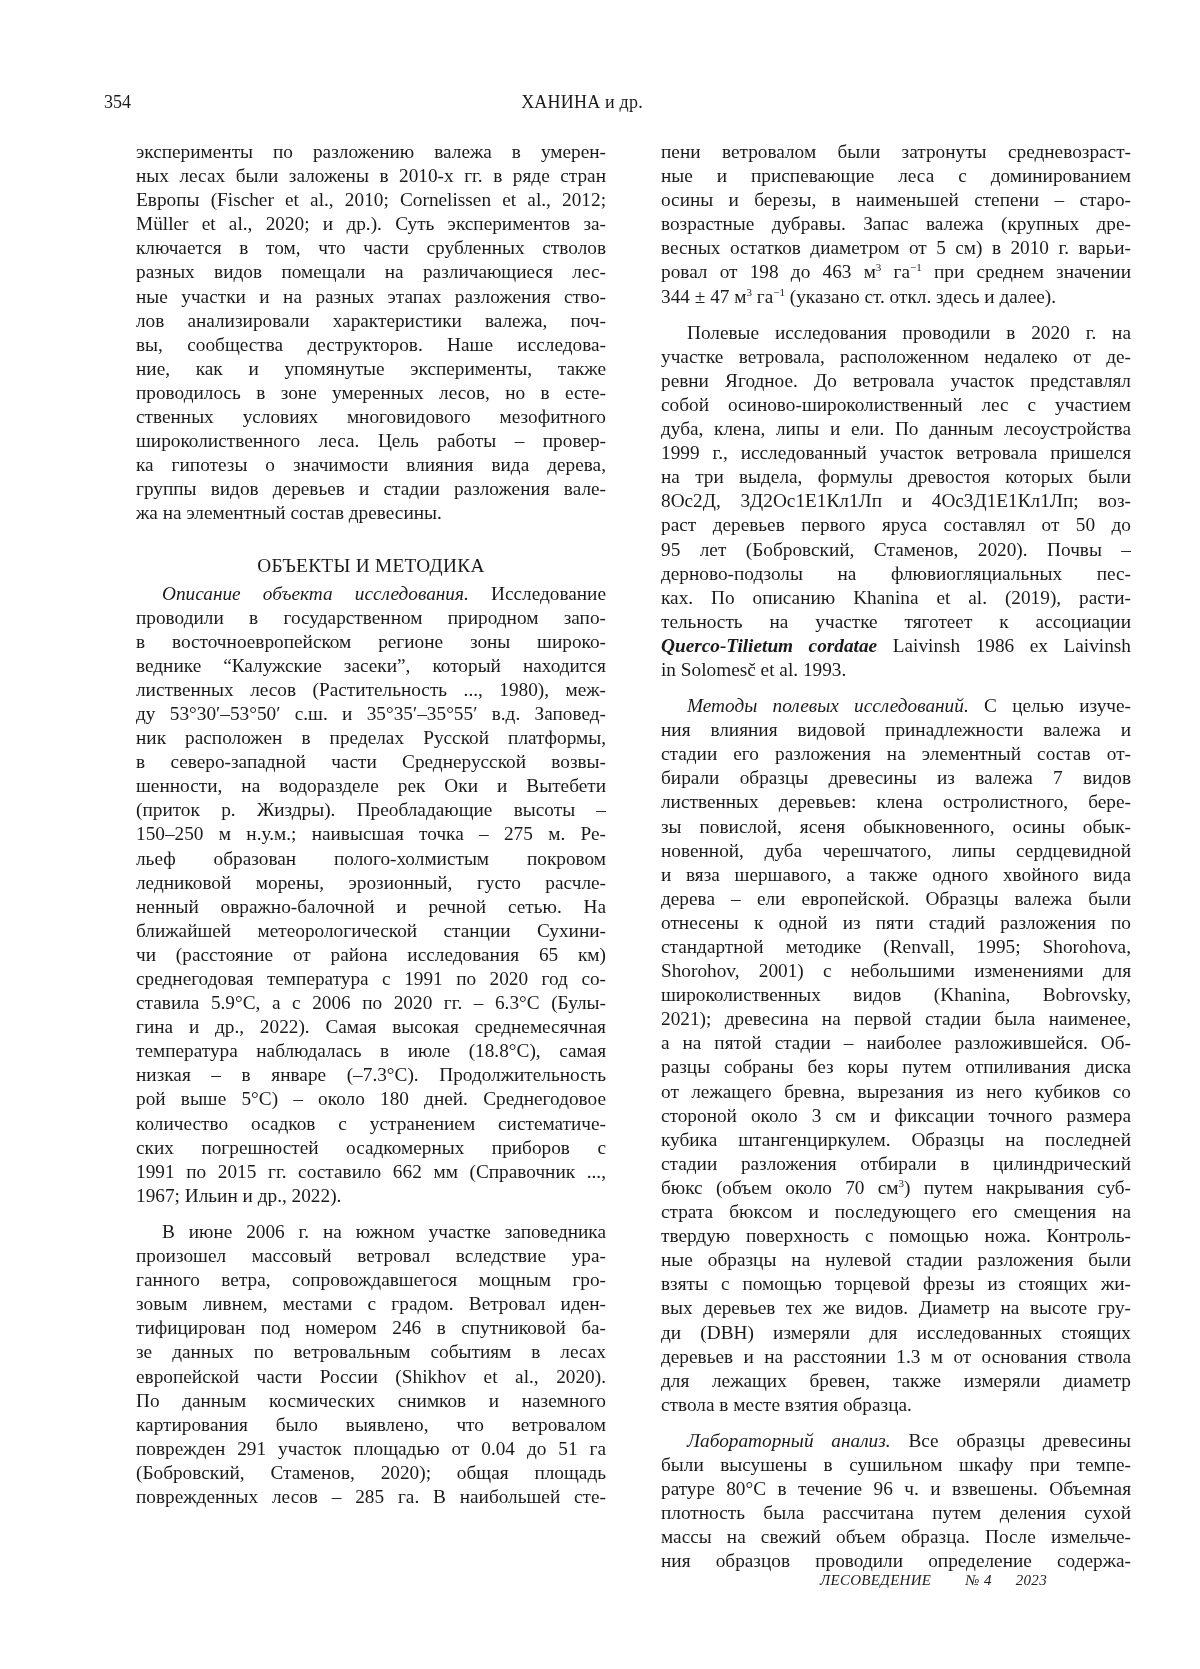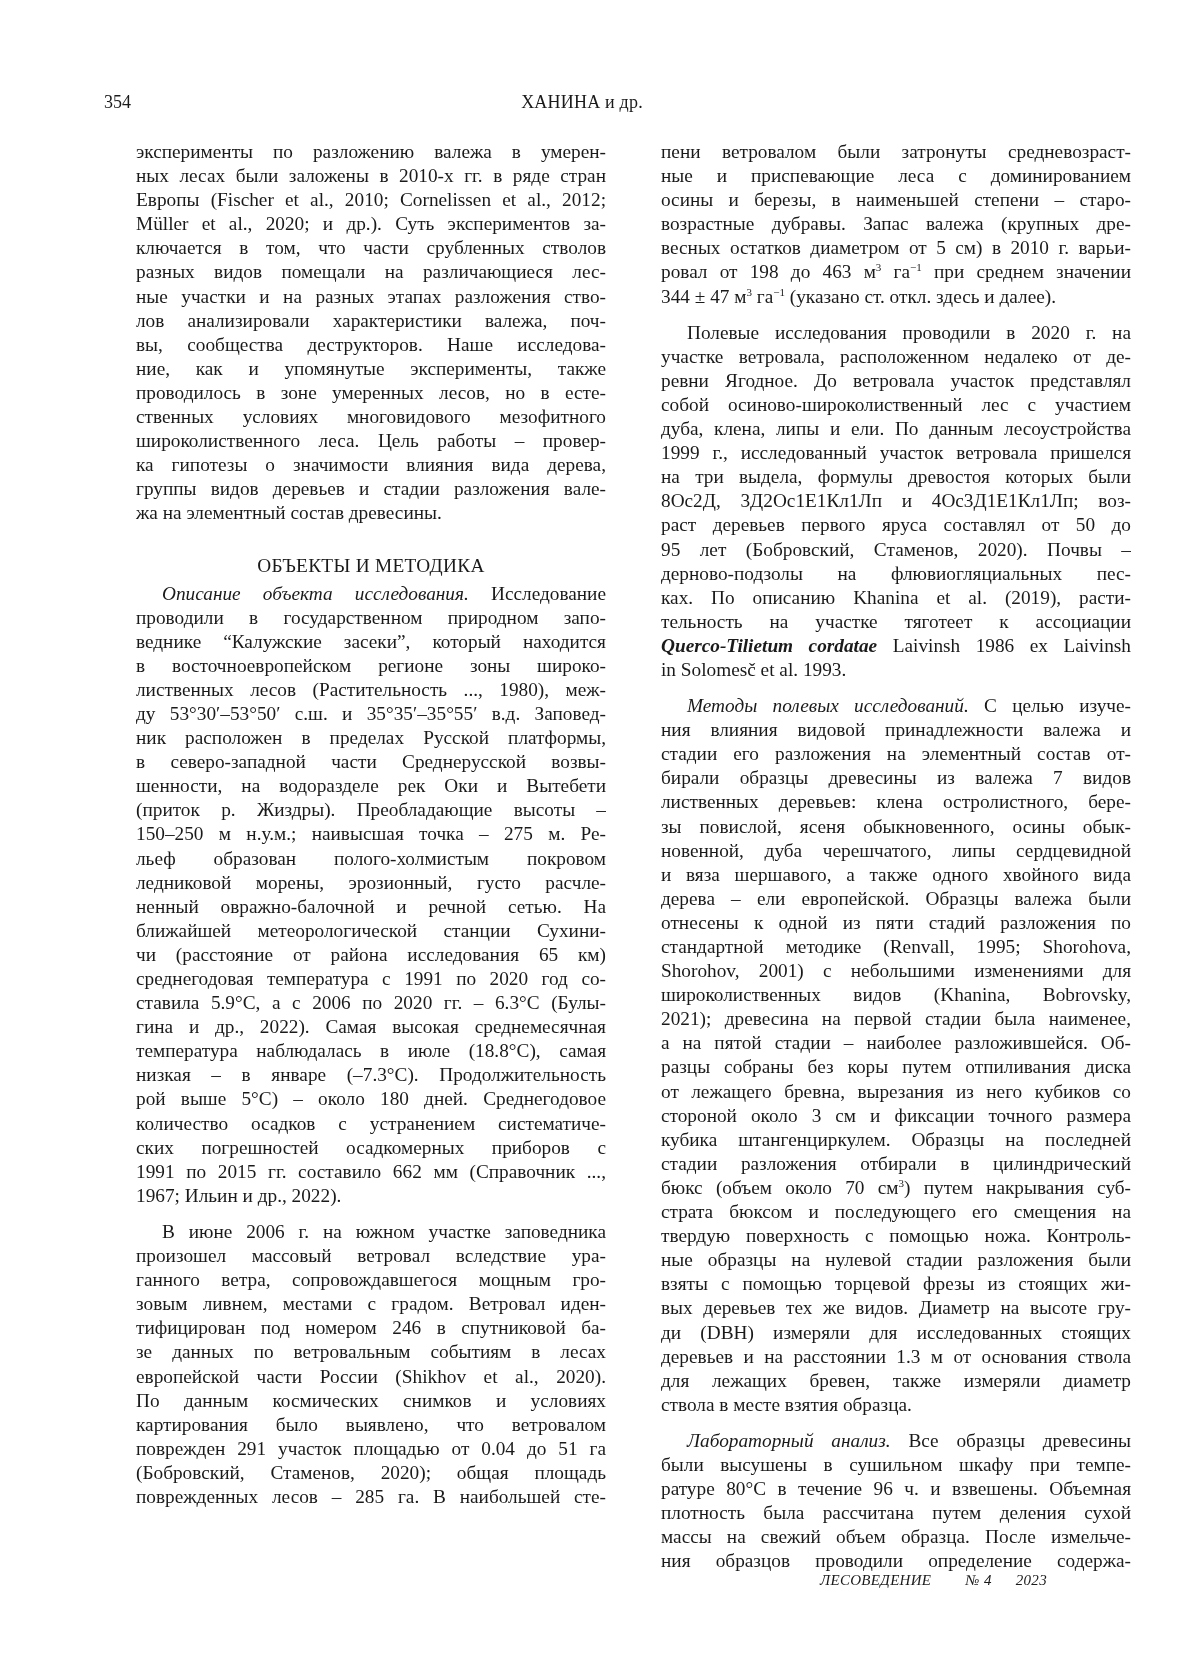--- a/index.html
+++ b/index.html
@@ -52,22 +52,22 @@
       <span class="ln">ка гипотезы о значимости влияния вида дерева,</span>
       <span class="ln">группы видов деревьев и стадии разложения вале-</span>
       <span class="ln last">жа на элементный состав древесины.</span>
     </div>
   <div class="section-gap"></div>
   <span class="heading">ОБЪЕКТЫ И МЕТОДИКА</span>
   <div>
     <span class="ln indent"><span class="it">Описание объекта исследования.</span><span> Исследование</span></span>
     <div id="lp2">
         <span class="ln">проводили в государственном природном запо-</span>
+        <span class="ln">в восточноевропейском регионе зоны широко-</span>
         <span class="ln">веднике “Калужские засеки”, который находится</span>
-        <span class="ln">в восточноевропейском регионе зоны широко-</span>
         <span class="ln">лиственных лесов (Растительность ..., 1980), меж-</span>
         <span class="ln">ду 53°30′–53°50′ с.ш. и 35°35′–35°55′ в.д. Заповед-</span>
         <span class="ln">ник расположен в пределах Русской платформы,</span>
         <span class="ln">в северо-западной части Среднерусской возвы-</span>
         <span class="ln">шенности, на водоразделе рек Оки и Вытебети</span>
         <span class="ln">(приток р. Жиздры). Преобладающие высоты –</span>
         <span class="ln">150–250 м н.у.м.; наивысшая точка – 275 м. Ре-</span>
         <span class="ln">льеф образован полого-холмистым покровом</span>
         <span class="ln">ледниковой морены, эрозионный, густо расчле-</span>
         <span class="ln">ненный овражно-балочной и речной сетью. На</span>
@@ -87,21 +87,21 @@
   </div>
   <div class="para-gap"></div>
   <div id="lp3">
       <span class="ln indent">В июне 2006 г. на южном участке заповедника</span>
       <span class="ln">произошел массовый ветровал вследствие ура-</span>
       <span class="ln">ганного ветра, сопровождавшегося мощным гро-</span>
       <span class="ln">зовым ливнем, местами с градом. Ветровал иден-</span>
       <span class="ln">тифицирован под номером 246 в спутниковой ба-</span>
       <span class="ln">зе данных по ветровальным событиям в лесах</span>
       <span class="ln">европейской части России (Shikhov et al., 2020).</span>
-      <span class="ln">По данным космических снимков и условиях</span>
+      <span class="ln">По данным космических снимков и наземного</span>
       <span class="ln">картирования было выявлено, что ветровалом</span>
       <span class="ln">поврежден 291 участок площадью от 0.04 до 51 га</span>
       <span class="ln">(Бобровский, Стаменов, 2020); общая площадь</span>
       <span class="ln">поврежденных лесов – 285 га. В наибольшей сте-</span>
     </div>
 </div>
 
 <div class="col right">
   <div>
     <div id="rp1">

